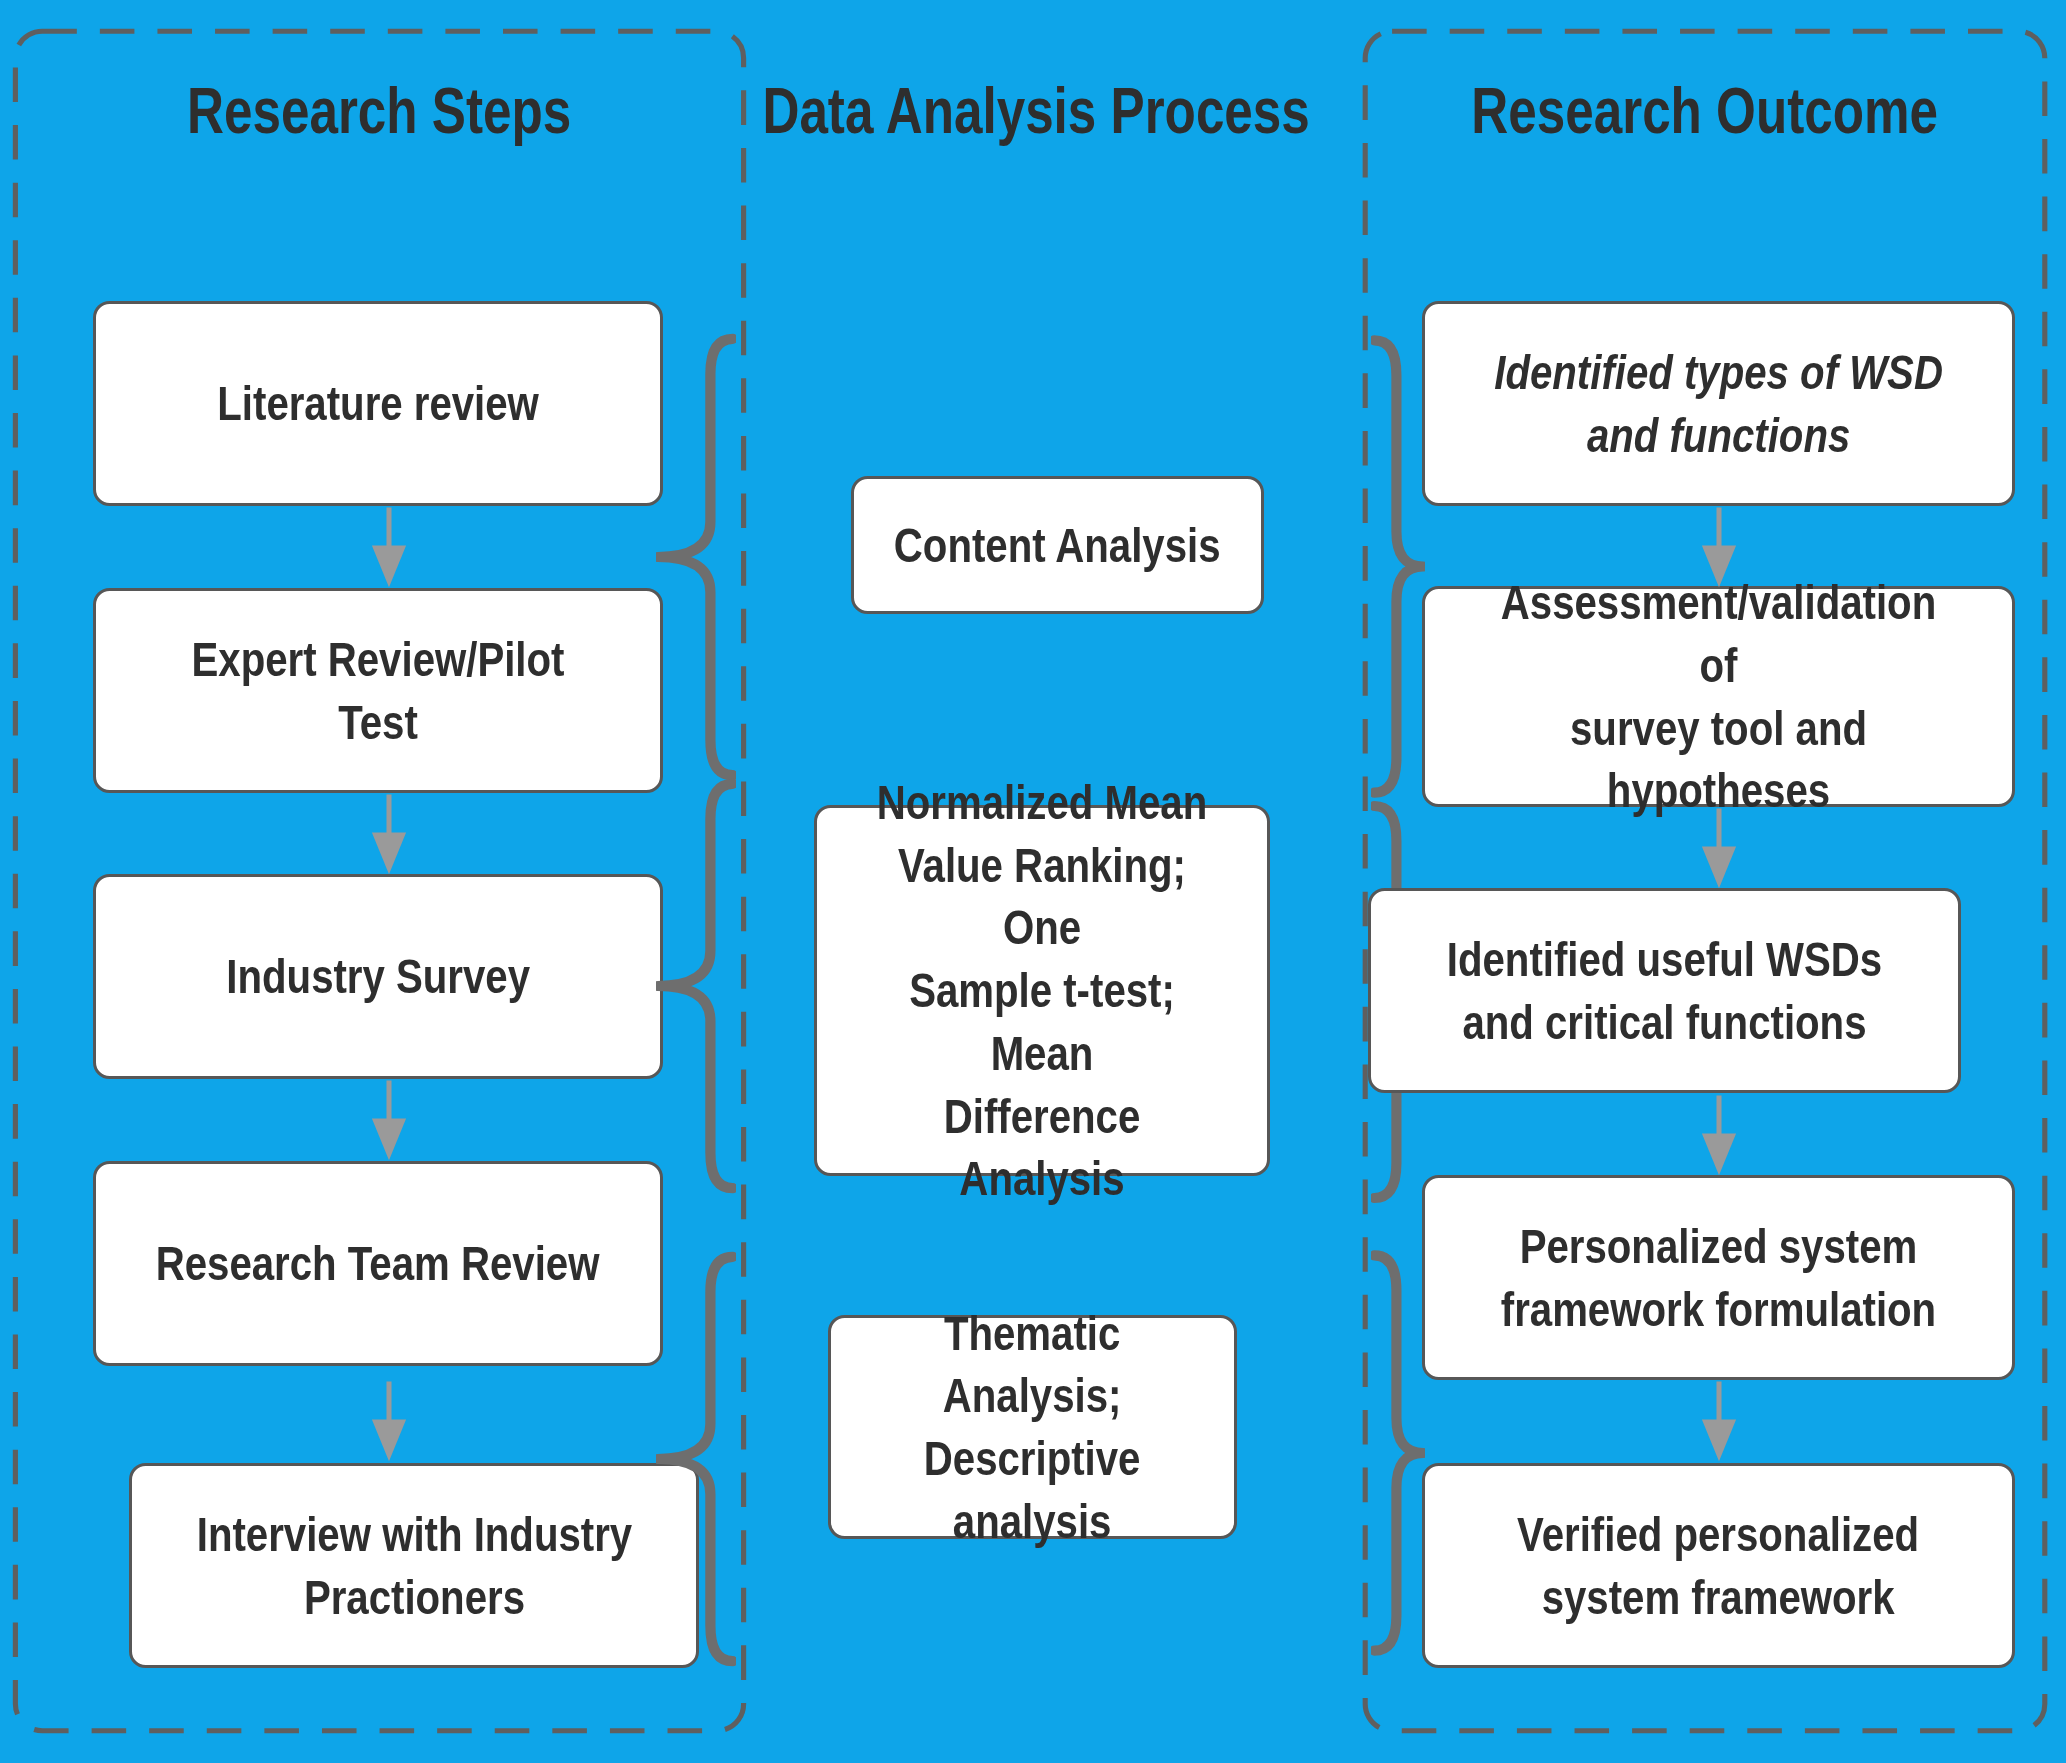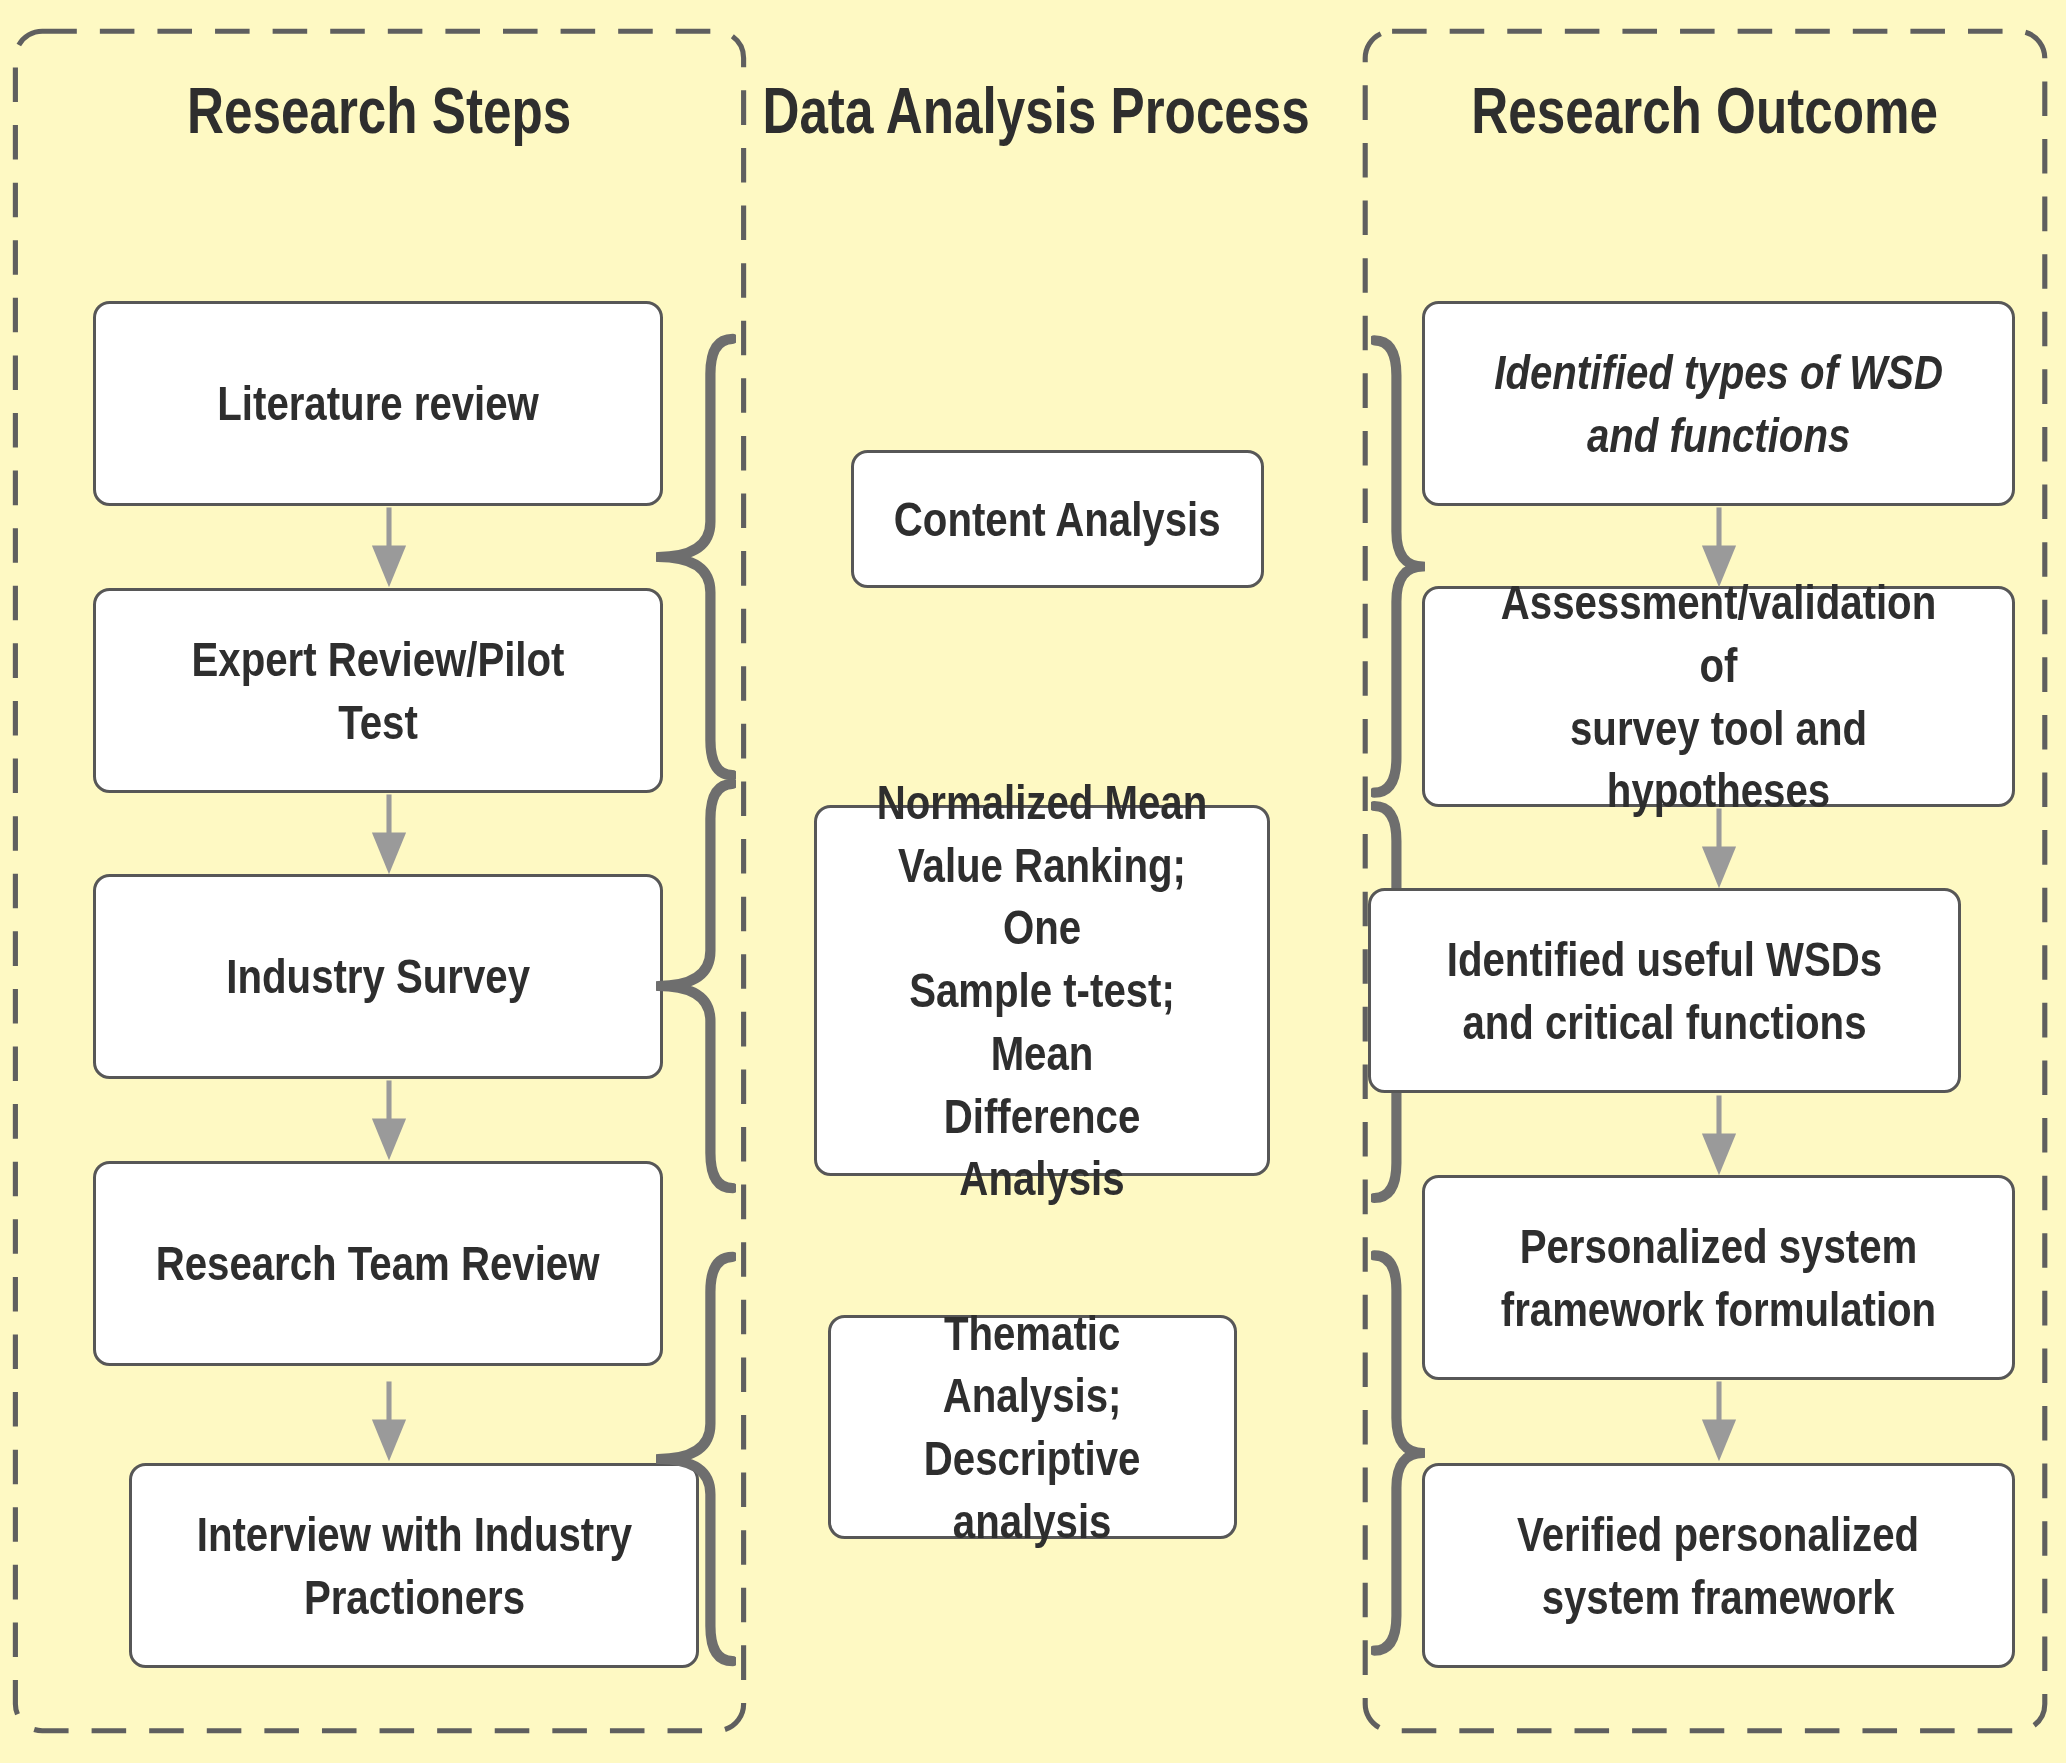--- a/index.html
+++ b/index.html
@@ -1,20 +1,20 @@
 <!DOCTYPE html>
 <html style="font-size:10.2px"><head>
 <meta charset="utf-8">
 <style>
   html, body { margin: 0; padding: 0; background: #ffffff; }
   .stage {
     position: relative;
     width: 2066px;
     height: 1763px;
-    background: #fef9c3;
+    background: #0ea5e9;
     font-family: "Liberation Sans", sans-serif;
     overflow: hidden;
   }
   .col-title {
     position: absolute;
     top: 72px;
     height: 77px;
     display: flex;
     align-items: center;
     justify-content: center;
@@ -100,21 +100,21 @@
   </svg>
   <svg class="connector" style="left:370px; top:1080px;" width="38" height="82" viewBox="0 0 60 128">
     <line x1="30" y1="0" x2="30" y2="62" stroke="#9a9a9a" stroke-width="8"></line>
     <polygon points="30,126 3,60 57,60" fill="#9a9a9a"></polygon>
   </svg>
   <svg class="connector" style="left:370px; top:1381px;" width="38" height="82" viewBox="0 0 60 128">
     <line x1="30" y1="0" x2="30" y2="62" stroke="#9a9a9a" stroke-width="8"></line>
     <polygon points="30,126 3,60 57,60" fill="#9a9a9a"></polygon>
   </svg>
 
-  <div class="box" style="left:851px; top:450px; width:413px; height:138px;text-align:right;">
+  <div class="box" style="left:851px; top:476px; width:413px; height:138px;text-align:right;">
     <span class="box-text">Content Analysis</span>
   </div>
   <div class="box" style="left:814px; top:805px; width:456px; height:371px;">
     <span class="box-text">Normalized Mean
 Value Ranking; One
 Sample t-test; Mean
 Difference Analysis</span>
   </div>
   <div class="box" style="left:828px; top:1315px; width:409px; height:224px;">
     <span class="box-text">Thematic

